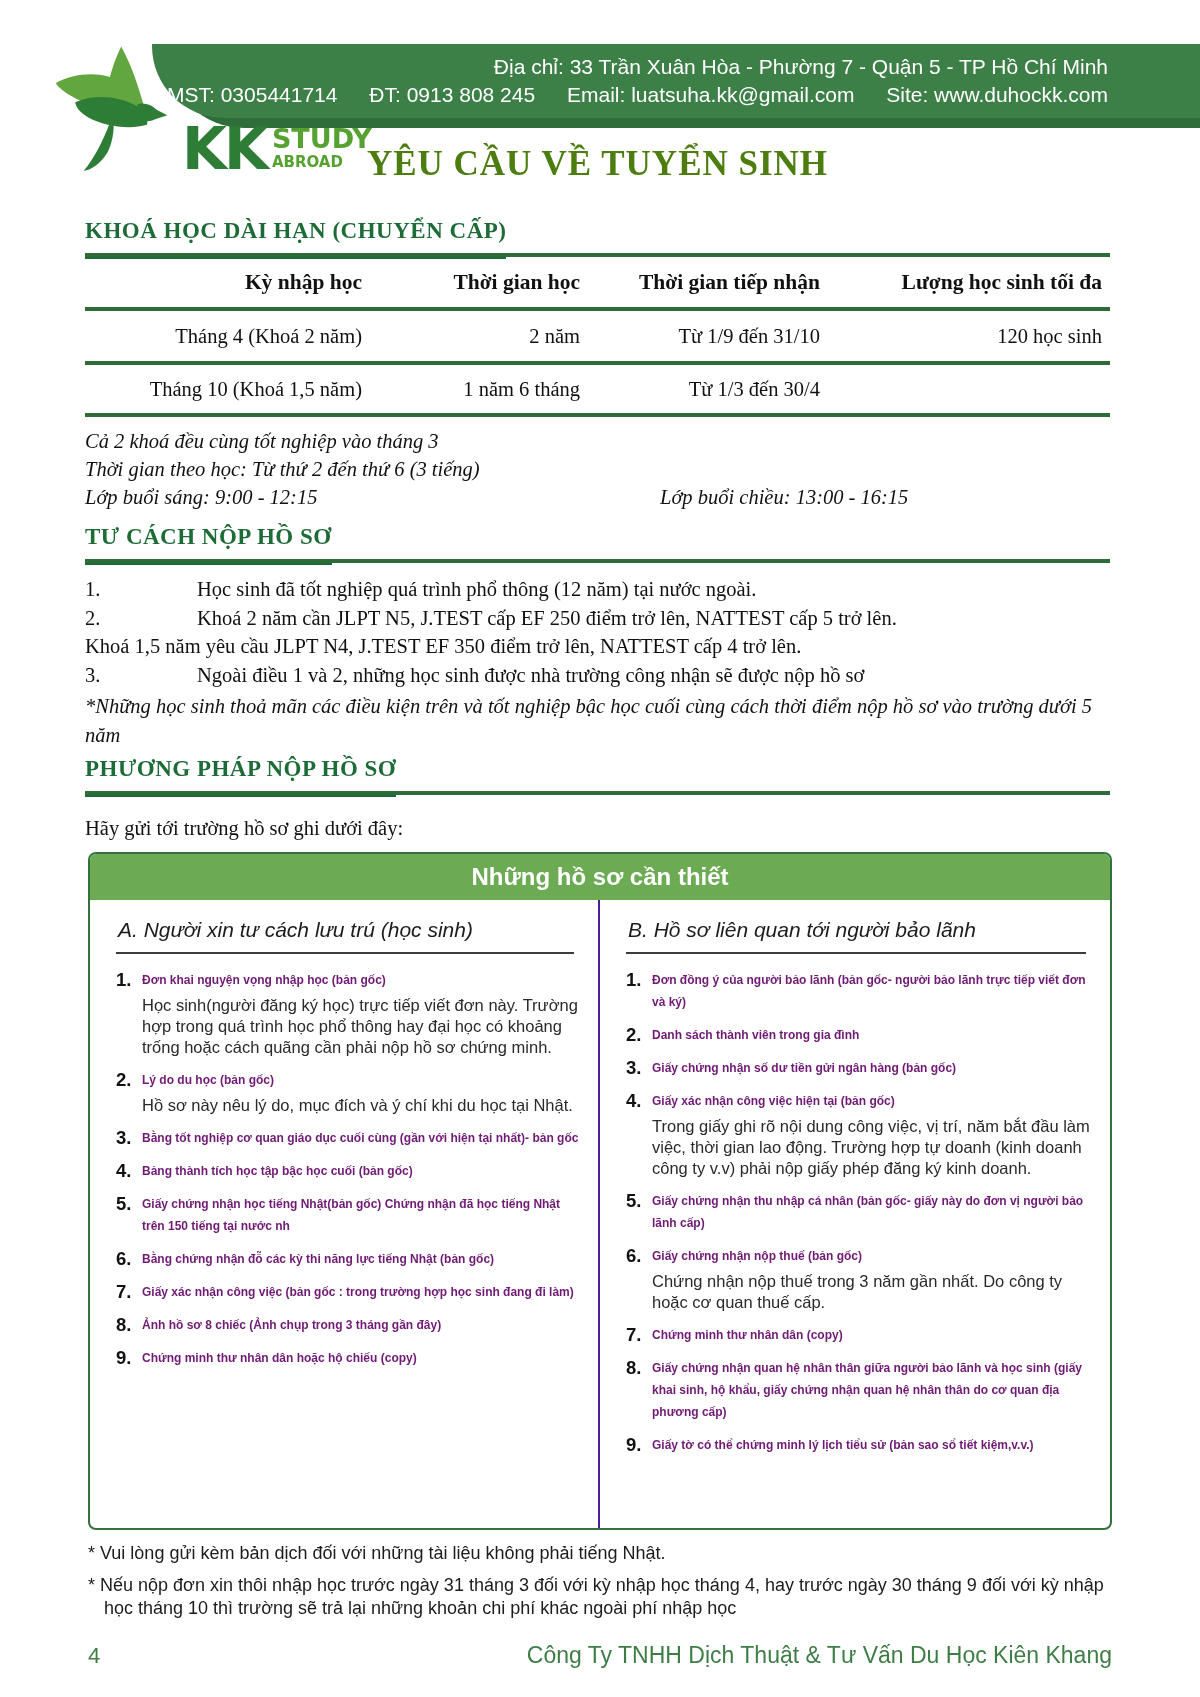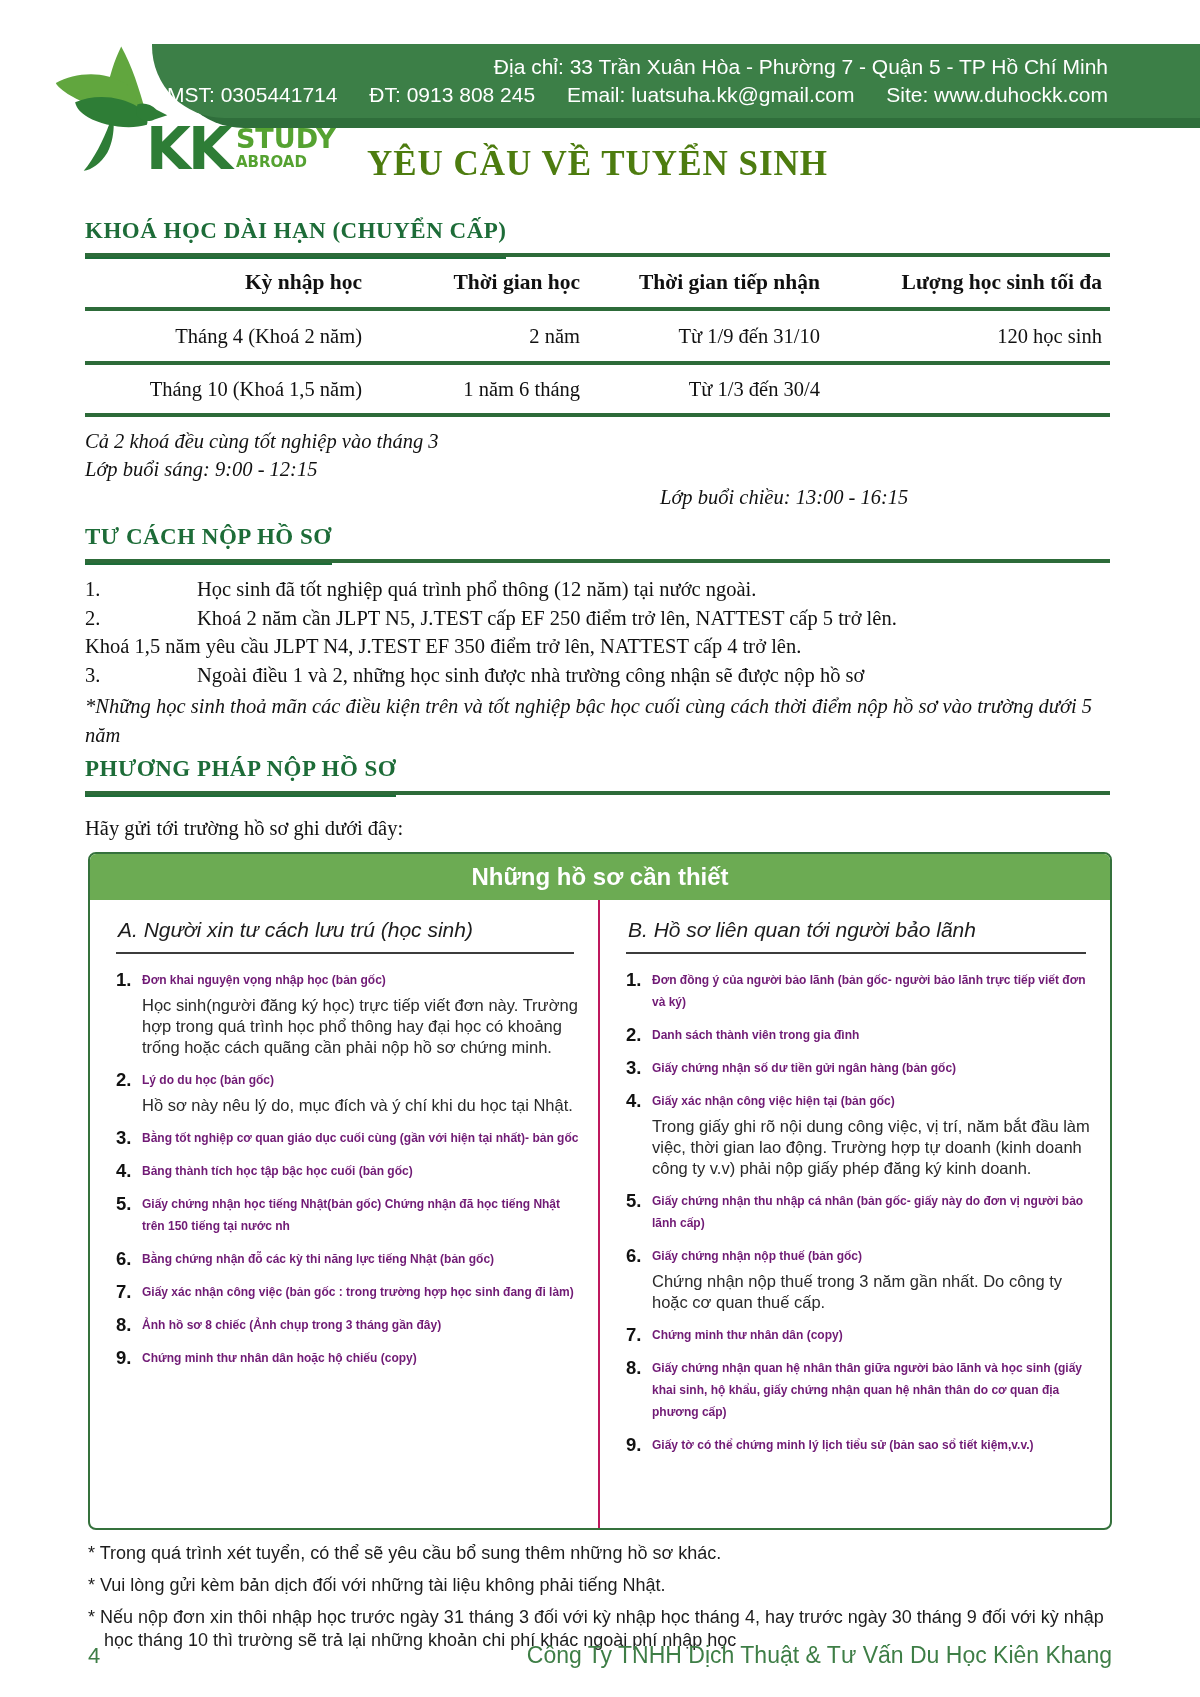--- a/index.html
+++ b/index.html
@@ -22,21 +22,21 @@
   }
   .banner-line1{font-size:21px;line-height:28px;}
   .banner-line2{font-size:21px;line-height:28px;}
   .banner-line2 span{margin-left:26px;}
   
   .logo{position:absolute;left:18px;top:50px;width:330px;height:150px;}
   .logo-bird{position:absolute;left:20px;top:-12px;width:160px;height:150px;}
   .logo-text{position:absolute;left:128px;top:70px;display:flex;align-items:flex-start;}
   .logo-kk{
     font-family:"DejaVu Sans",sans-serif;font-weight:bold;font-size:58px;line-height:58px;
-    color:#2e7d36;letter-spacing:-3px;
+    color:#2e7d36;letter-spacing:-3px;margin-left:36px;
   }
   .logo-sub{margin-left:6px;margin-top:6px;font-family:"DejaVu Sans",sans-serif;font-weight:bold;color:#55a231;}
   .logo-study{font-size:27px;line-height:25px;letter-spacing:0;}
   .logo-abroad{font-size:15px;line-height:22px;}
   
   .doc-title{
     position:absolute;left:85px;right:90px;top:144px;text-align:center;
     font-size:35px;font-weight:bold;letter-spacing:1px;color:#4d7c0f;
   }
   
@@ -71,21 +71,21 @@
     border:2px solid #35713c;border-radius:8px;background:#fff;
     font-family:Liberation Sans, sans-serif;box-sizing:border-box;overflow:hidden;
   }
   .docs-header{
     height:46px;background:#6cab53;border-radius:5px 5px 0 0;
     color:#fff;display:flex;align-items:center;justify-content:center;
     font-size:24px;font-weight:bold;
   }
   .docs-cols{display:flex;height:630px;}
   .dcol{width:50%;box-sizing:border-box;padding:0 18px 0 26px;overflow:hidden;}
-  .dcol-a{border-right:2px solid #be185d;}
+  .dcol-a{border-right:2px solid #4c1d95;}
   .dcol-heading{
     font-style:italic;font-size:21px;color:#1c1c1c;
     padding:18px 2px 10px 2px;border-bottom:2px solid #3c3c3c;margin-bottom:15px;margin-right:6px;
   }
   .ditem{display:grid;grid-template-columns:26px 1fr;margin-bottom:11px;}
   .ditem .dnum{font-weight:bold;font-size:18.5px;line-height:22px;}
   .ditem .dtitle{font-weight:bold;font-size:12px;line-height:22px;color:#701a75;}
   .ditem .ddesc{grid-column:2;font-size:16.5px;line-height:21px;color:#2a2a2a;margin-top:4px;}
   
   .footnotes{
@@ -162,20 +162,21 @@
     <div class="rule"></div>
     <div class="trow body2">
       <div class="tcell">Tháng 10 (Khoá 1,5 năm)</div>
       <div class="tcell">1 năm 6 tháng</div>
       <div class="tcell">Từ 1/3 đến 30/4</div>
       <div class="tcell"></div>
     </div>
     <div class="rule"></div>
     <div class="course-notes">
       <div>Cả 2 khoá đều cùng tốt nghiệp vào tháng 3</div>
+      <div>Thời gian theo học: Từ thứ 2 đến thứ 6 (3 tiếng)</div>
       <div>Lớp buổi sáng: 9:00 - 12:15</div>
       <div class="afternoon">Lớp buổi chiều: 13:00 - 16:15</div>
     </div>
   </div>
 
   <div class="sec-elig">
     <div class="sec-heading">
       <span class="u">TƯ CÁCH NỘP HỒ SƠ</span>
     </div>
     <div class="rule"></div>
@@ -289,21 +290,20 @@
         <div class="ditem">
           <span class="dnum">9.</span>
           <span class="dtitle">Giấy tờ có thể chứng minh lý lịch tiểu sử (bản sao sổ tiết kiệm,v.v.)</span>
         </div>
       </div>
 
     </div>
   </div>
 
   <div class="footnotes">
-    <div class="fnote">* Trong quá trình xét tuyển, có thể sẽ yêu cầu bổ sung thêm những hồ sơ khác.</div>
     <div class="fnote">* Vui lòng gửi kèm bản dịch đối với những tài liệu không phải tiếng Nhật.</div>
     <div class="fnote">* Nếu nộp đơn xin thôi nhập học trước ngày 31 tháng 3 đối với kỳ nhập học tháng 4, hay trước ngày 30 tháng 9 đối với kỳ nhập học tháng 10 thì trường sẽ trả lại những khoản chi phí khác ngoài phí nhập học</div>
   </div>
 
   <div class="page-footer">
     <span class="page-num">4</span>
     <span class="company">Công Ty TNHH Dịch Thuật &amp; Tư Vấn Du Học Kiên Khang</span>
   </div>
 
 </div>

